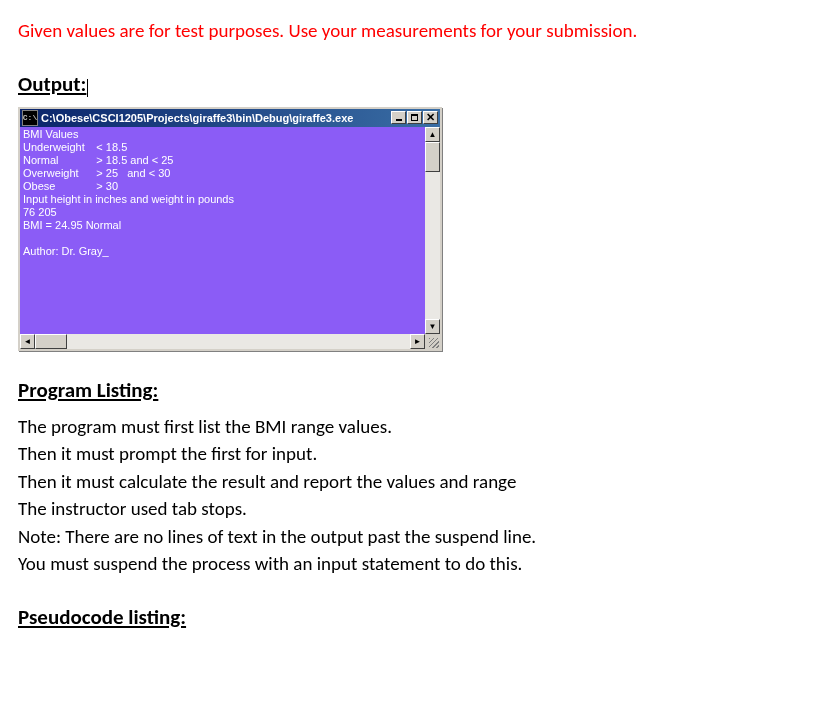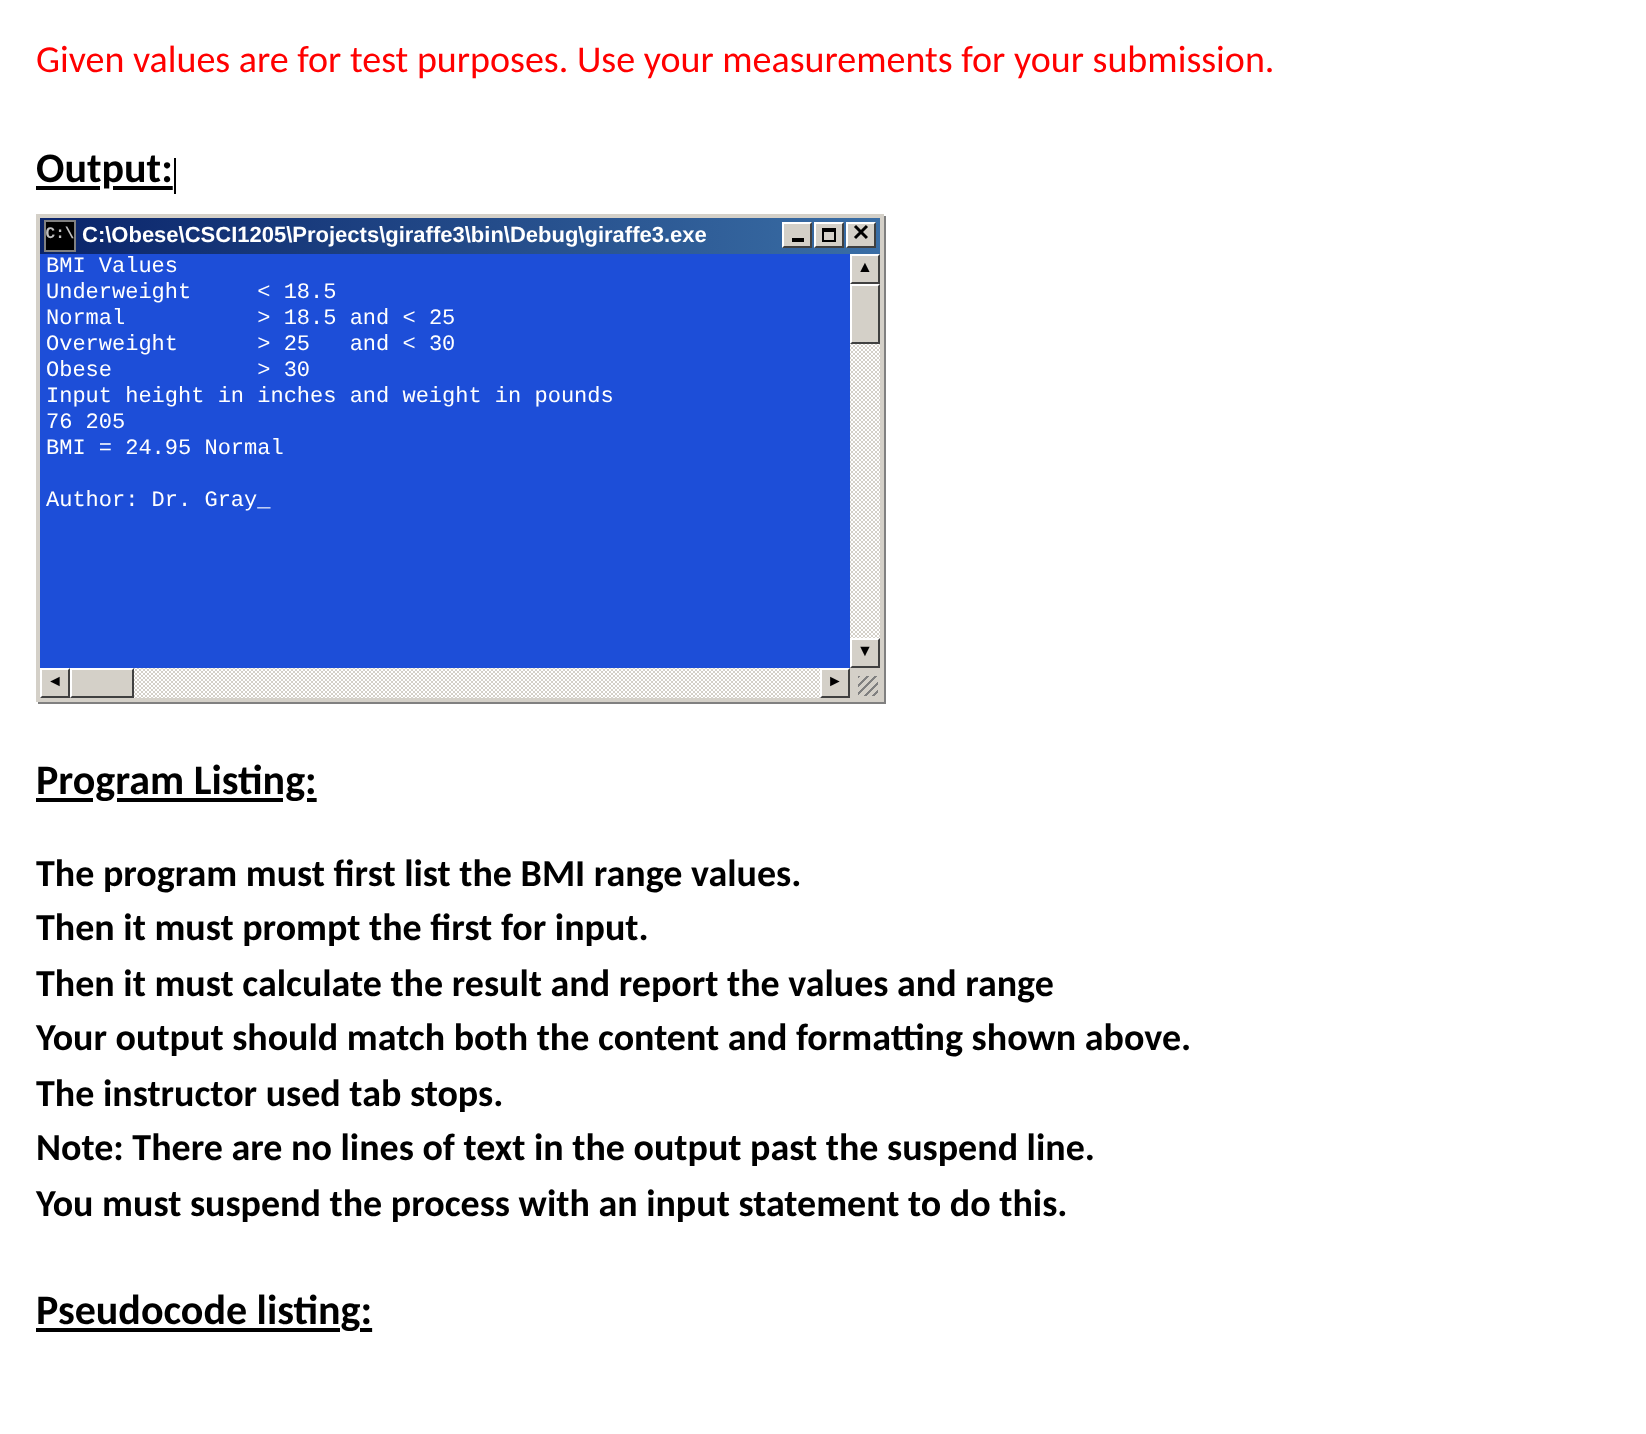--- a/index.html
+++ b/index.html
@@ -110,23 +110,23 @@
     .win-btn.close {
       font-size: 11px;
       font-family: Arial;
     }
     .console-wrap {
       display: flex;
       background: #d4d0c8;
     }
     .console-body {
       flex: 1;
-      background: #1d4ed8;
+      background: #8b5cf6;
       color: #ffffff;
-      font-family: Liberation Mono, monospace;
+      font-family: Liberation Sans, sans-serif;
       font-size: 11px;
       line-height: 13px;
       padding: 1px 3px;
       height: 205px;
       white-space: pre;
       overflow: hidden;
     }
     .vscroll {
       width: 15px;
       background: #d4d0c8;
@@ -193,22 +193,21 @@
       content: "";
       position: absolute;
       right: 1px;
       bottom: 1px;
       width: 10px;
       height: 10px;
       background: repeating-linear-gradient(135deg, #808080 0 1px, transparent 1px 3px);
     }
     .body-text {
       line-height: 1.45;
-      margin-top: 21px;
-      font-weight: bold;
+      margin-top: 10px;
     }
     .body-text div {
       margin: 0;
     }
     sup {
       font-size: 0.65em;
       vertical-align: super;
     }
   </style>
 </head>
@@ -265,21 +264,20 @@
     <div class="corner"></div>
   </div>
 </div>
 
 
 <div class="section-header">Program Listing:</div>
 <div class="body-text">
   <div>The program must first list the BMI range values.</div>
   <div>Then it must prompt the first for input.</div>
   <div>Then it must calculate the result and report the values and range</div>
-  <div>Your output should match both the content and formatting shown above.</div>
   <div>The instructor used tab stops.</div>
   <div>Note: There are no lines of text in the output past the suspend line.</div>
   <div>You must suspend the process with an input statement to do this.</div>
 </div>
 
 
 <div class="section-header">Pseudocode listing:</div>
 
 
 

